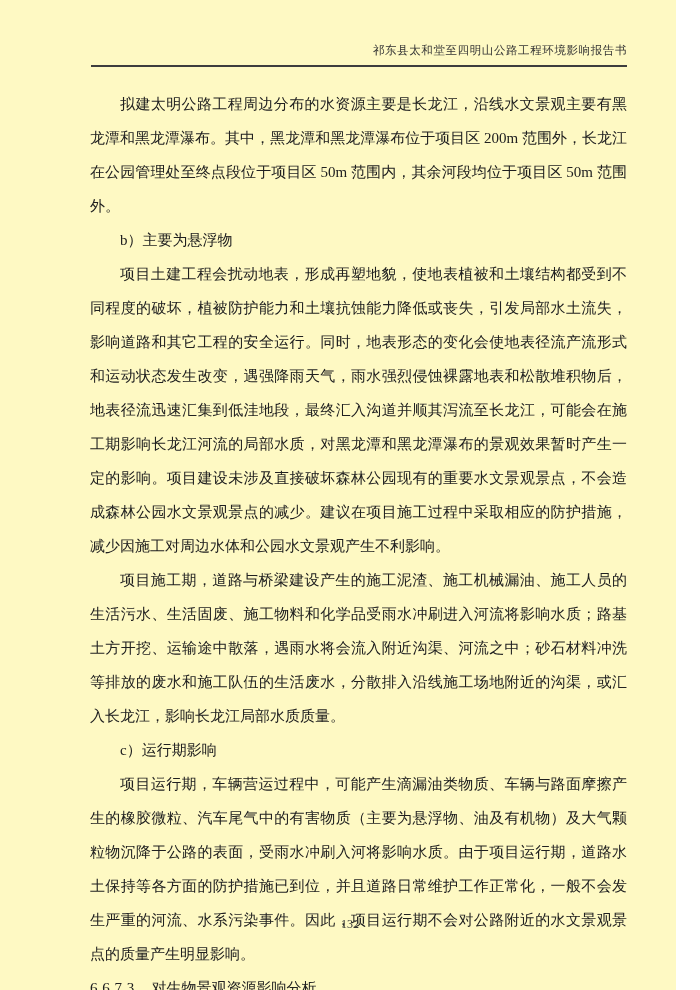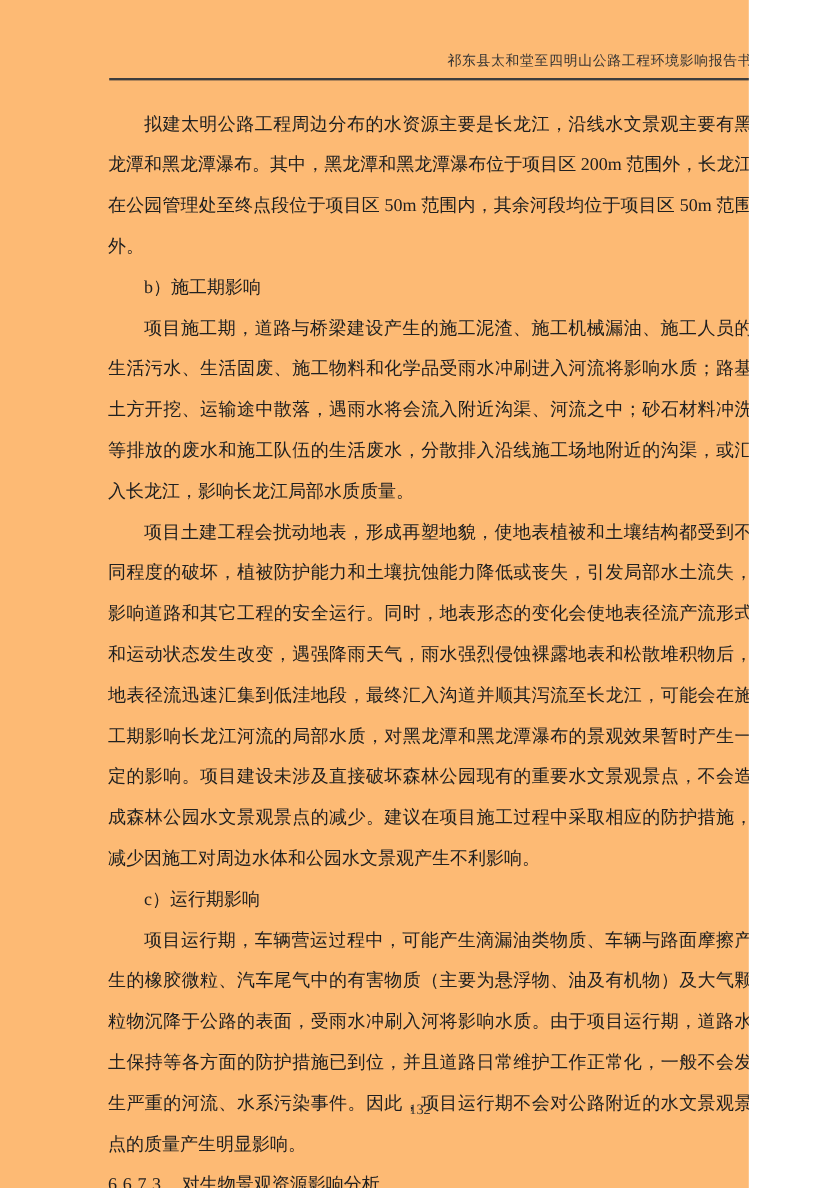--- a/index.html
+++ b/index.html
@@ -4,22 +4,22 @@
 <style>
   * { box-sizing: border-box; }
   html, body { margin: 0; padding: 0; }
   body {
     width: 700px; height: 990px;
     background: #ffffff;
     font-family: "Liberation Serif", "DejaVu Serif", serif;
   }
   .page {
     position: relative;
-    width: 624px; height: 990px;
-    background: #fdba74;
+    width: 676px; height: 990px;
+    background: #fef9c3;
     overflow: hidden;
   }
   .page-header {
     position: absolute;
     top: 43px; left: 90px; width: 537px;
     text-align: right;
     font-size: 11.5px;
     letter-spacing: 0.6px;
     color: #333333;
   }
@@ -57,25 +57,25 @@
   <div class="page-header">
     <span>祁东县太和堂至四明山公路工程环境影响报告书</span>
   </div>
 
   <div class="header-rule"></div>
 
   <div class="doc-body">
 
     <p>拟建太明公路工程周边分布的水资源主要是长龙江，沿线水文景观主要有黑龙潭和黑龙潭瀑布。其中，黑龙潭和黑龙潭瀑布位于项目区 200m 范围外，长龙江在公园管理处至终点段位于项目区 50m 范围内，其余河段均位于项目区 50m 范围外。</p>
 
-    <p>b）施工期影响</p>
+    <p>b）主要为悬浮物</p>
+
+    <p>项目土建工程会扰动地表，形成再塑地貌，使地表植被和土壤结构都受到不同程度的破坏，植被防护能力和土壤抗蚀能力降低或丧失，引发局部水土流失，影响道路和其它工程的安全运行。同时，地表形态的变化会使地表径流产流形式和运动状态发生改变，遇强降雨天气，雨水强烈侵蚀裸露地表和松散堆积物后，地表径流迅速汇集到低洼地段，最终汇入沟道并顺其泻流至长龙江，可能会在施工期影响长龙江河流的局部水质，对黑龙潭和黑龙潭瀑布的景观效果暂时产生一定的影响。项目建设未涉及直接破坏森林公园现有的重要水文景观景点，不会造成森林公园水文景观景点的减少。建议在项目施工过程中采取相应的防护措施，减少因施工对周边水体和公园水文景观产生不利影响。</p>
 
     <p>项目施工期，道路与桥梁建设产生的施工泥渣、施工机械漏油、施工人员的生活污水、生活固废、施工物料和化学品受雨水冲刷进入河流将影响水质；路基土方开挖、运输途中散落，遇雨水将会流入附近沟渠、河流之中；砂石材料冲洗等排放的废水和施工队伍的生活废水，分散排入沿线施工场地附近的沟渠，或汇入长龙江，影响长龙江局部水质质量。</p>
-
-    <p>项目土建工程会扰动地表，形成再塑地貌，使地表植被和土壤结构都受到不同程度的破坏，植被防护能力和土壤抗蚀能力降低或丧失，引发局部水土流失，影响道路和其它工程的安全运行。同时，地表形态的变化会使地表径流产流形式和运动状态发生改变，遇强降雨天气，雨水强烈侵蚀裸露地表和松散堆积物后，地表径流迅速汇集到低洼地段，最终汇入沟道并顺其泻流至长龙江，可能会在施工期影响长龙江河流的局部水质，对黑龙潭和黑龙潭瀑布的景观效果暂时产生一定的影响。项目建设未涉及直接破坏森林公园现有的重要水文景观景点，不会造成森林公园水文景观景点的减少。建议在项目施工过程中采取相应的防护措施，减少因施工对周边水体和公园水文景观产生不利影响。</p>
 
     <p>c）运行期影响</p>
 
     <p>项目运行期，车辆营运过程中，可能产生滴漏油类物质、车辆与路面摩擦产生的橡胶微粒、汽车尾气中的有害物质（主要为悬浮物、油及有机物）及大气颗粒物沉降于公路的表面，受雨水冲刷入河将影响水质。由于项目运行期，道路水土保持等各方面的防护措施已到位，并且道路日常维护工作正常化，一般不会发生严重的河流、水系污染事件。因此，项目运行期不会对公路附近的水文景观景点的质量产生明显影响。</p>
 
     <p class="section-heading">
       <span class="section-number">6.6.7.3</span>
       <span>对生物景观资源影响分析</span>
     </p>
 

